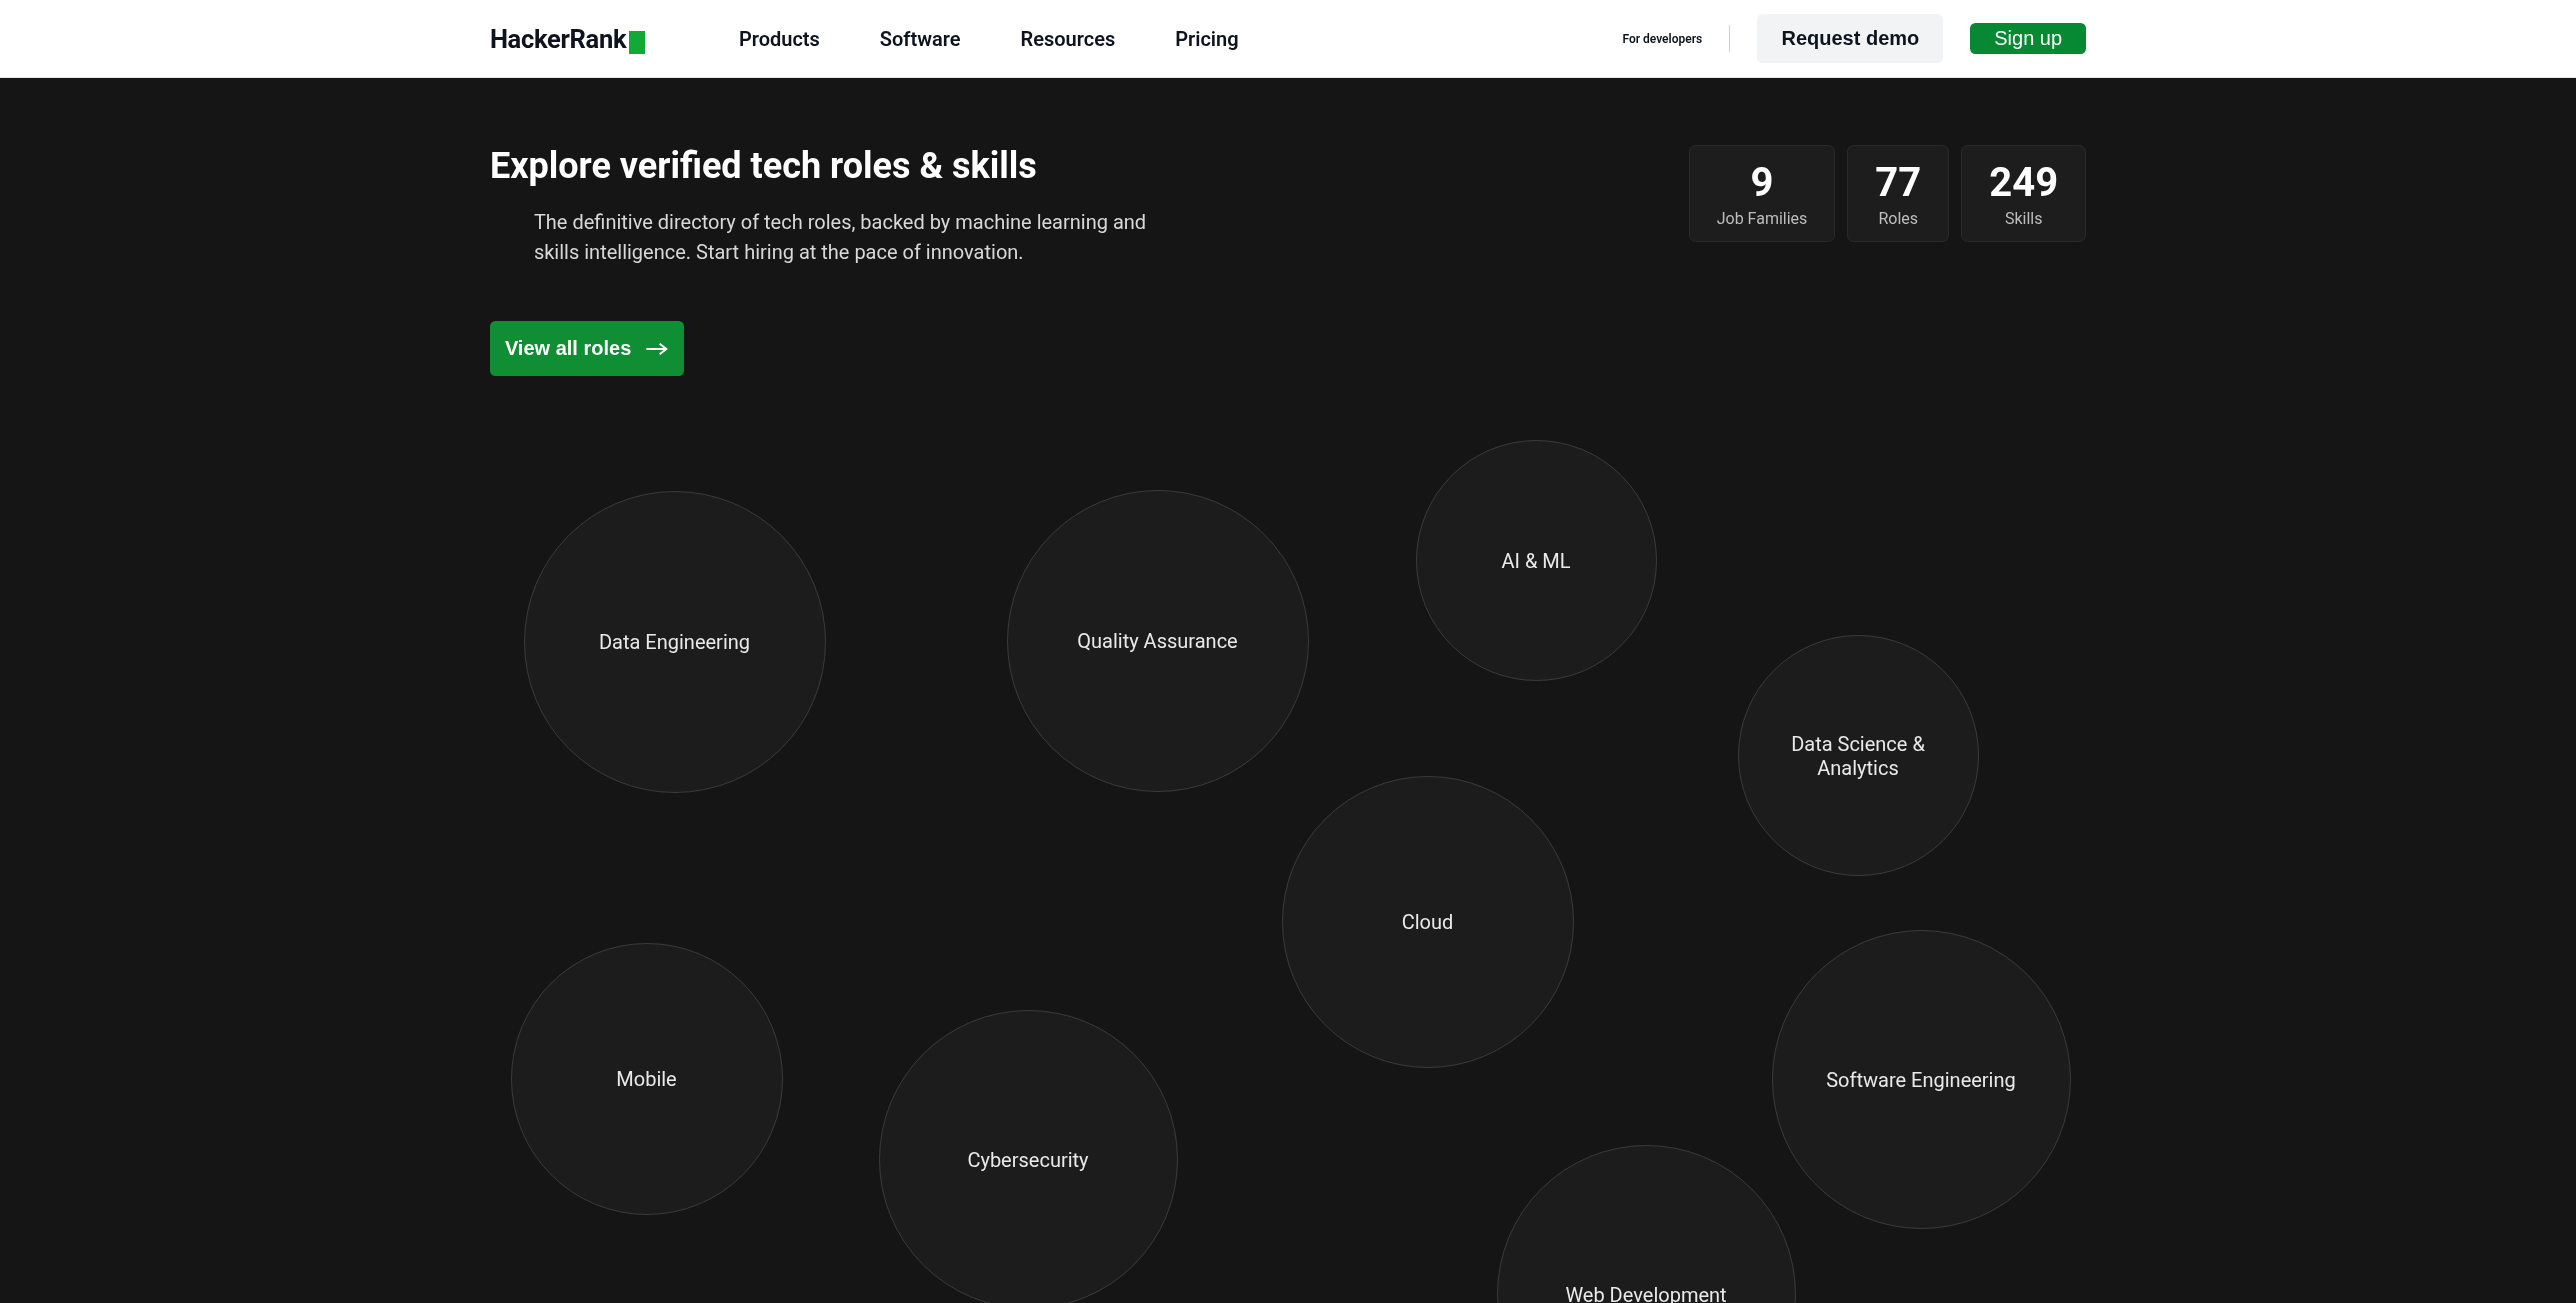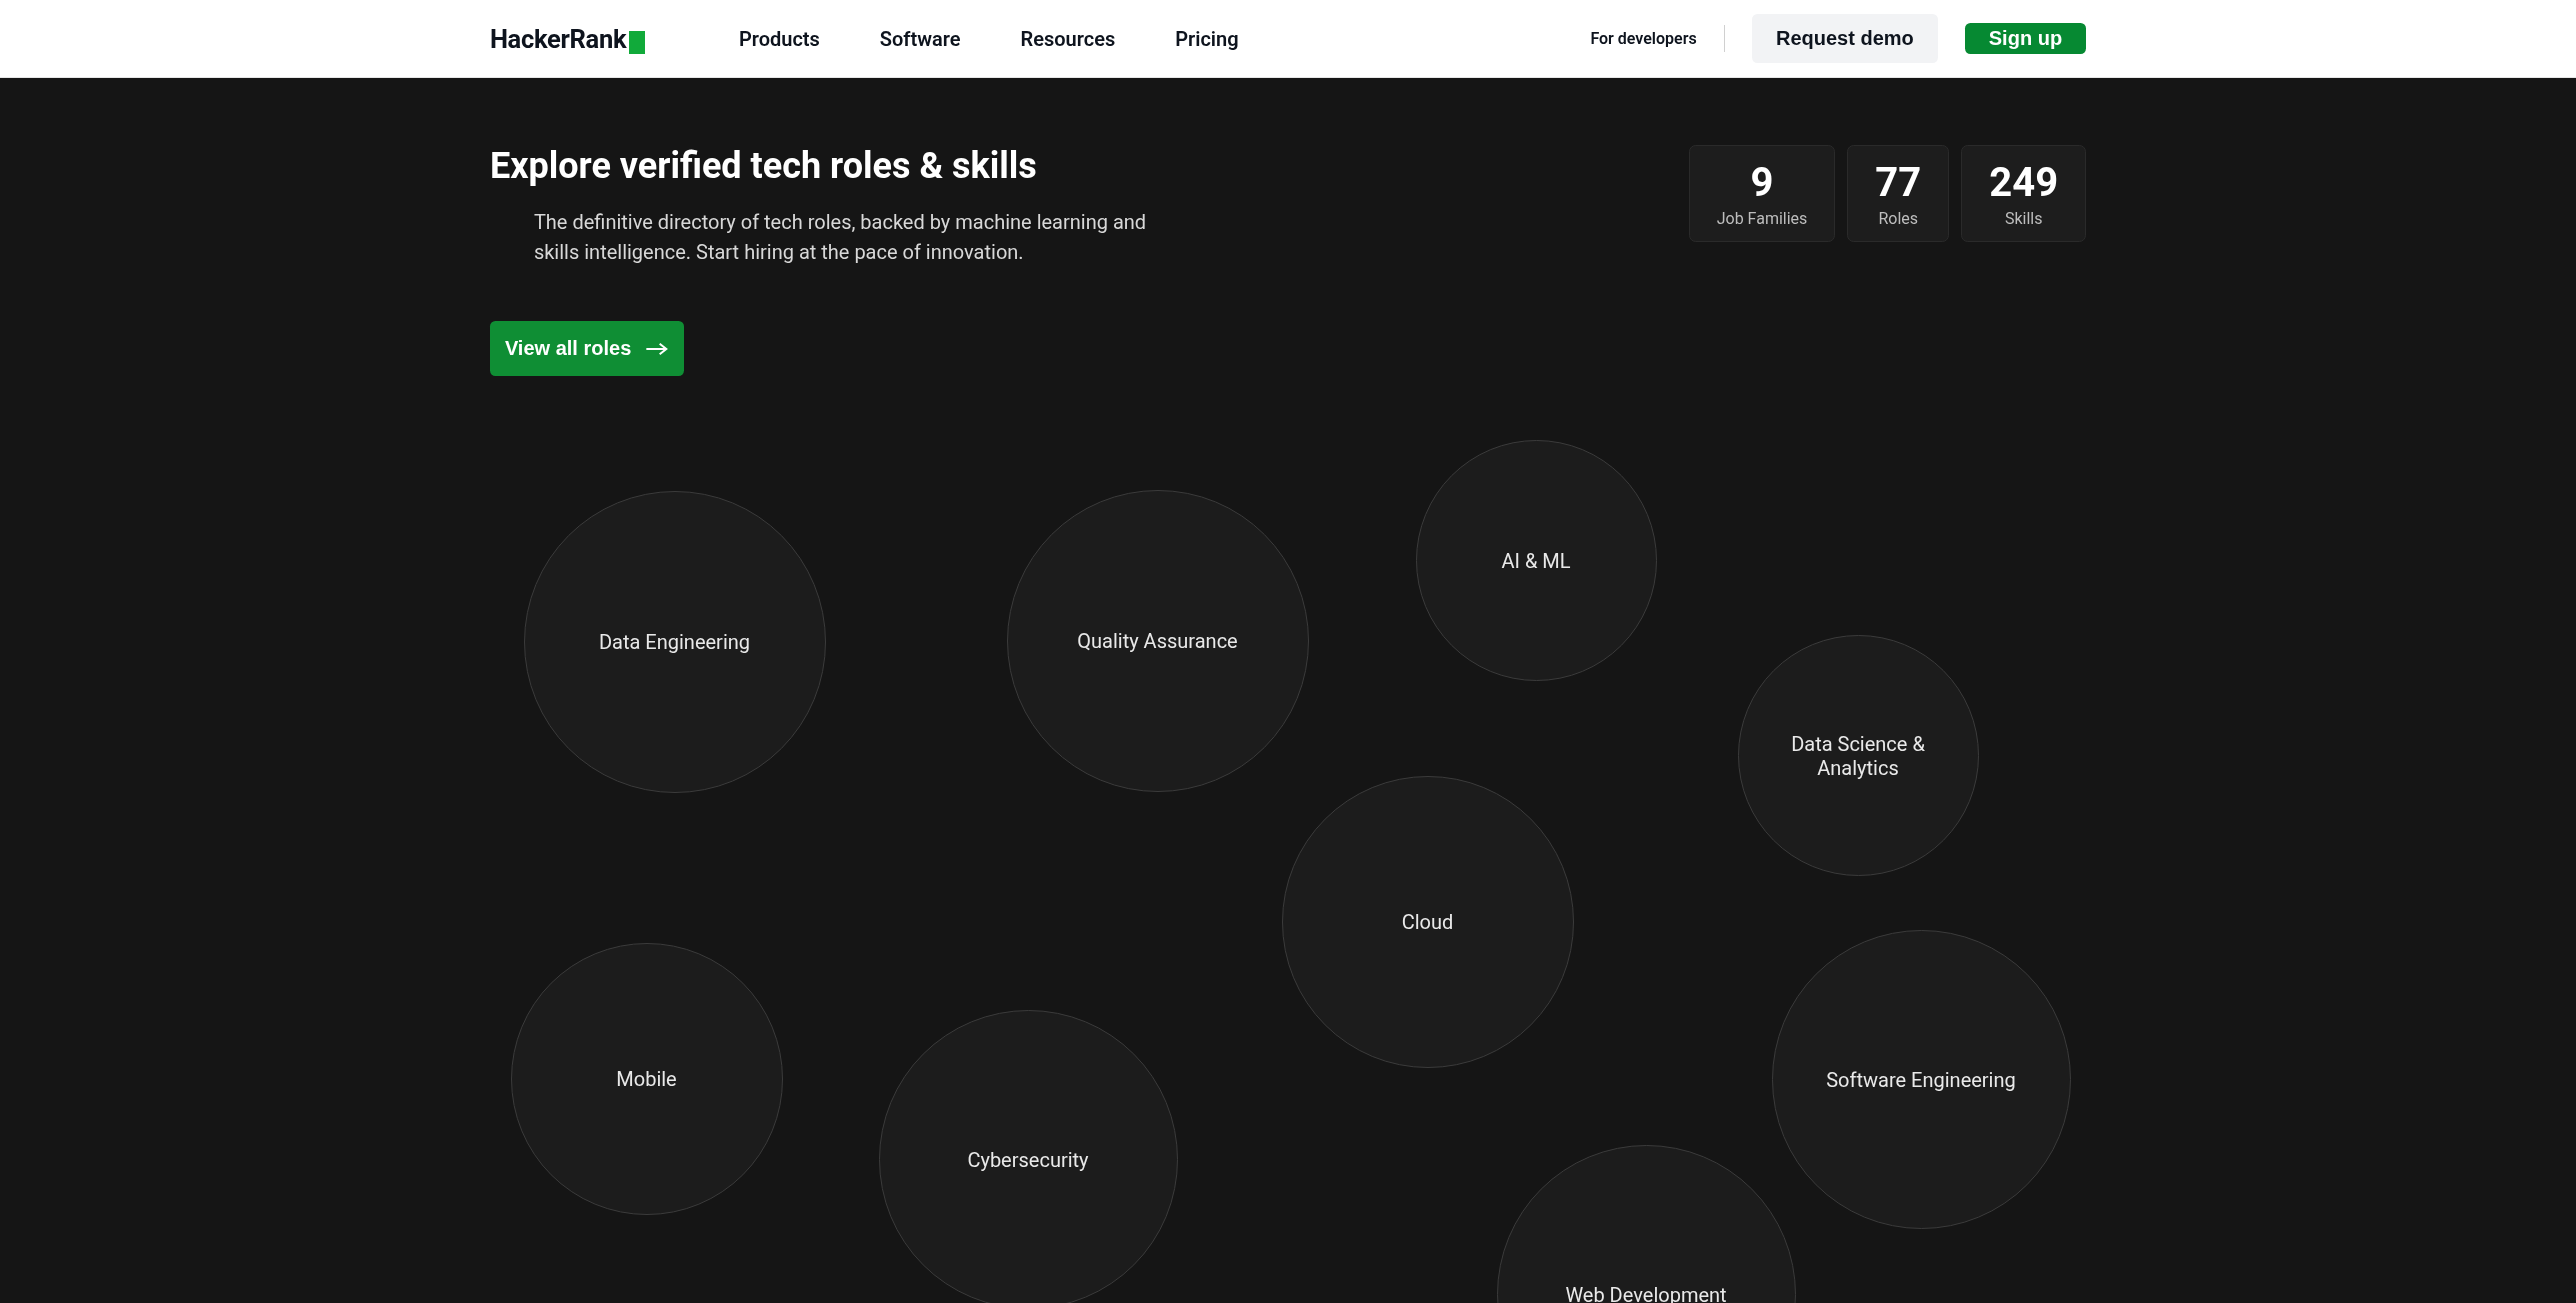--- a/index.html
+++ b/index.html
@@ -52,21 +52,21 @@
     color: #0e141e;
     cursor: pointer;
   }
   .nav-right {
     margin-left: auto;
     display: flex;
     align-items: center;
     gap: 27px;
   }
   .for-dev {
-    font-size: 16px;
+    font-size: 12px;
     font-weight: 600;
     color: #0e141e;
     cursor: pointer;
   }
   .divider-v {
     width: 1.3px;
     height: 27px;
     background: #d0d0d0;
   }
   .btn-gray {
@@ -76,21 +76,21 @@
     font-weight: 600;
     padding: 13.4px 24px;
     border-radius: 5.4px;
     cursor: pointer;
     border: none;
   }
   .btn-green {
     background: #068932;
     color: #fff;
     font-size: 20px;
-    font-weight: 700;
+    font-weight: 400;
     padding: 4px 24px;
     border-radius: 5.4px;
     cursor: pointer;
     border: none;
   }
 
   
   .hero {
     background: #151515;
     color: #f5f5f5;

